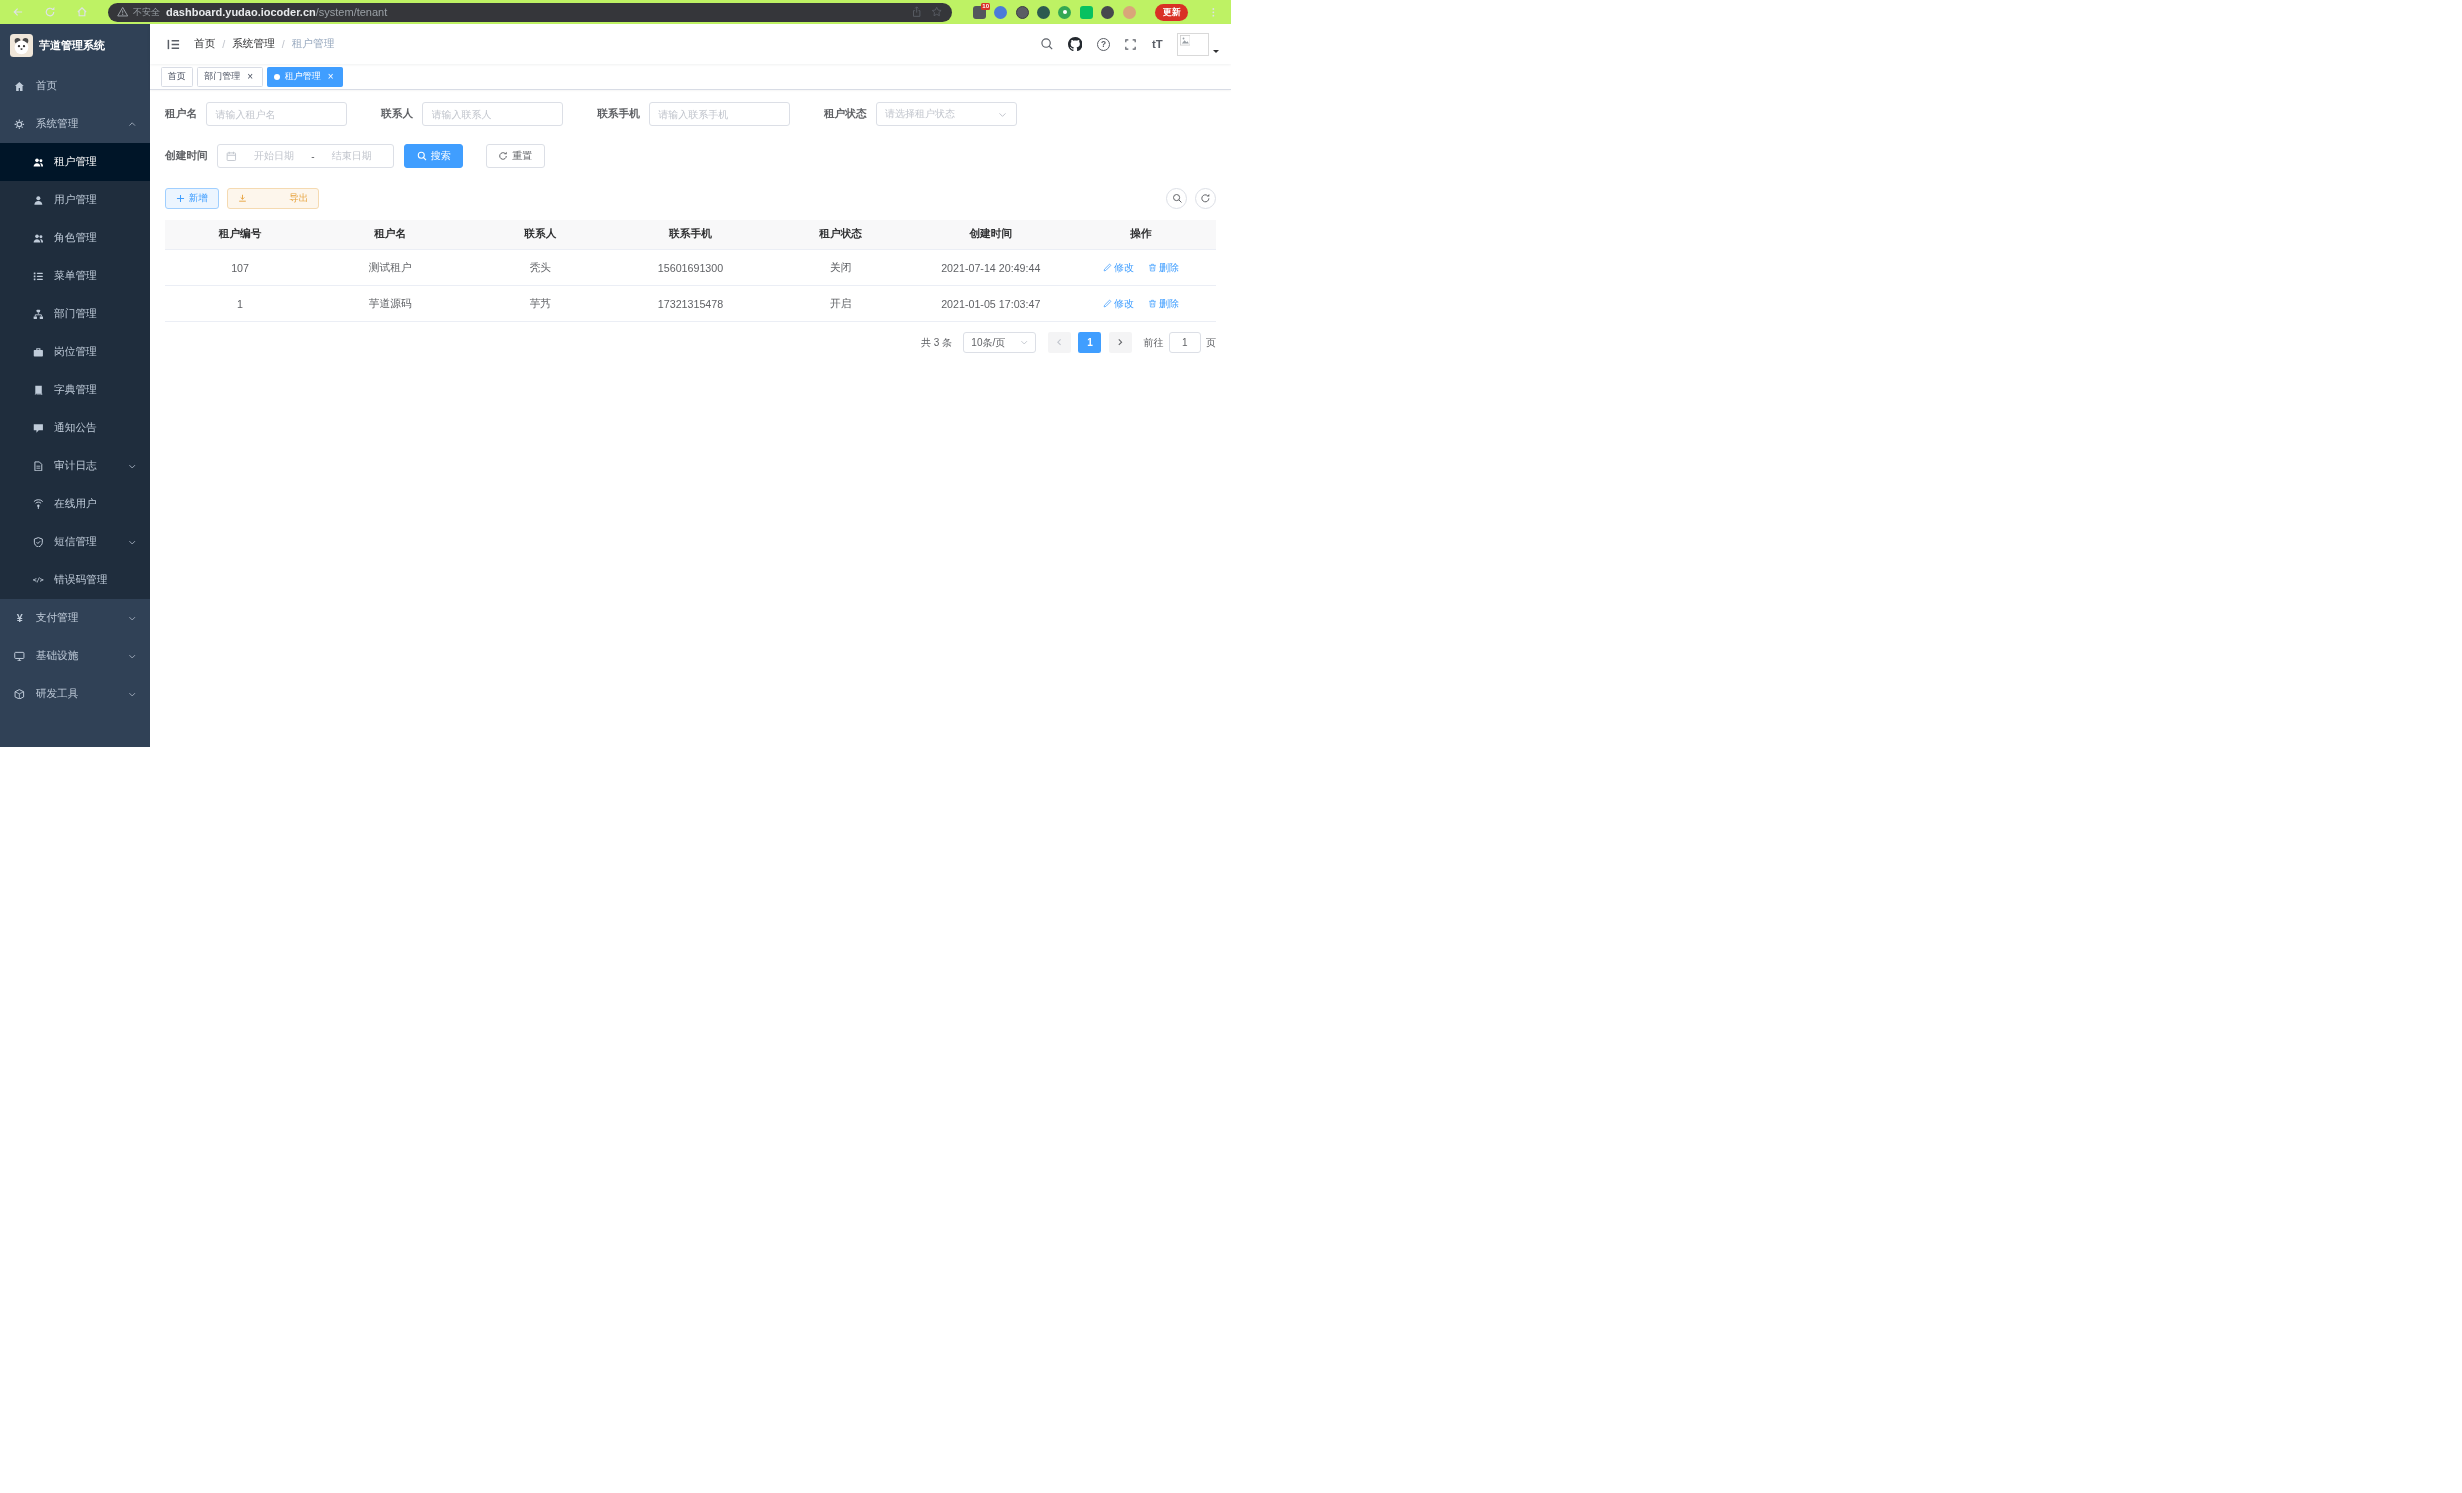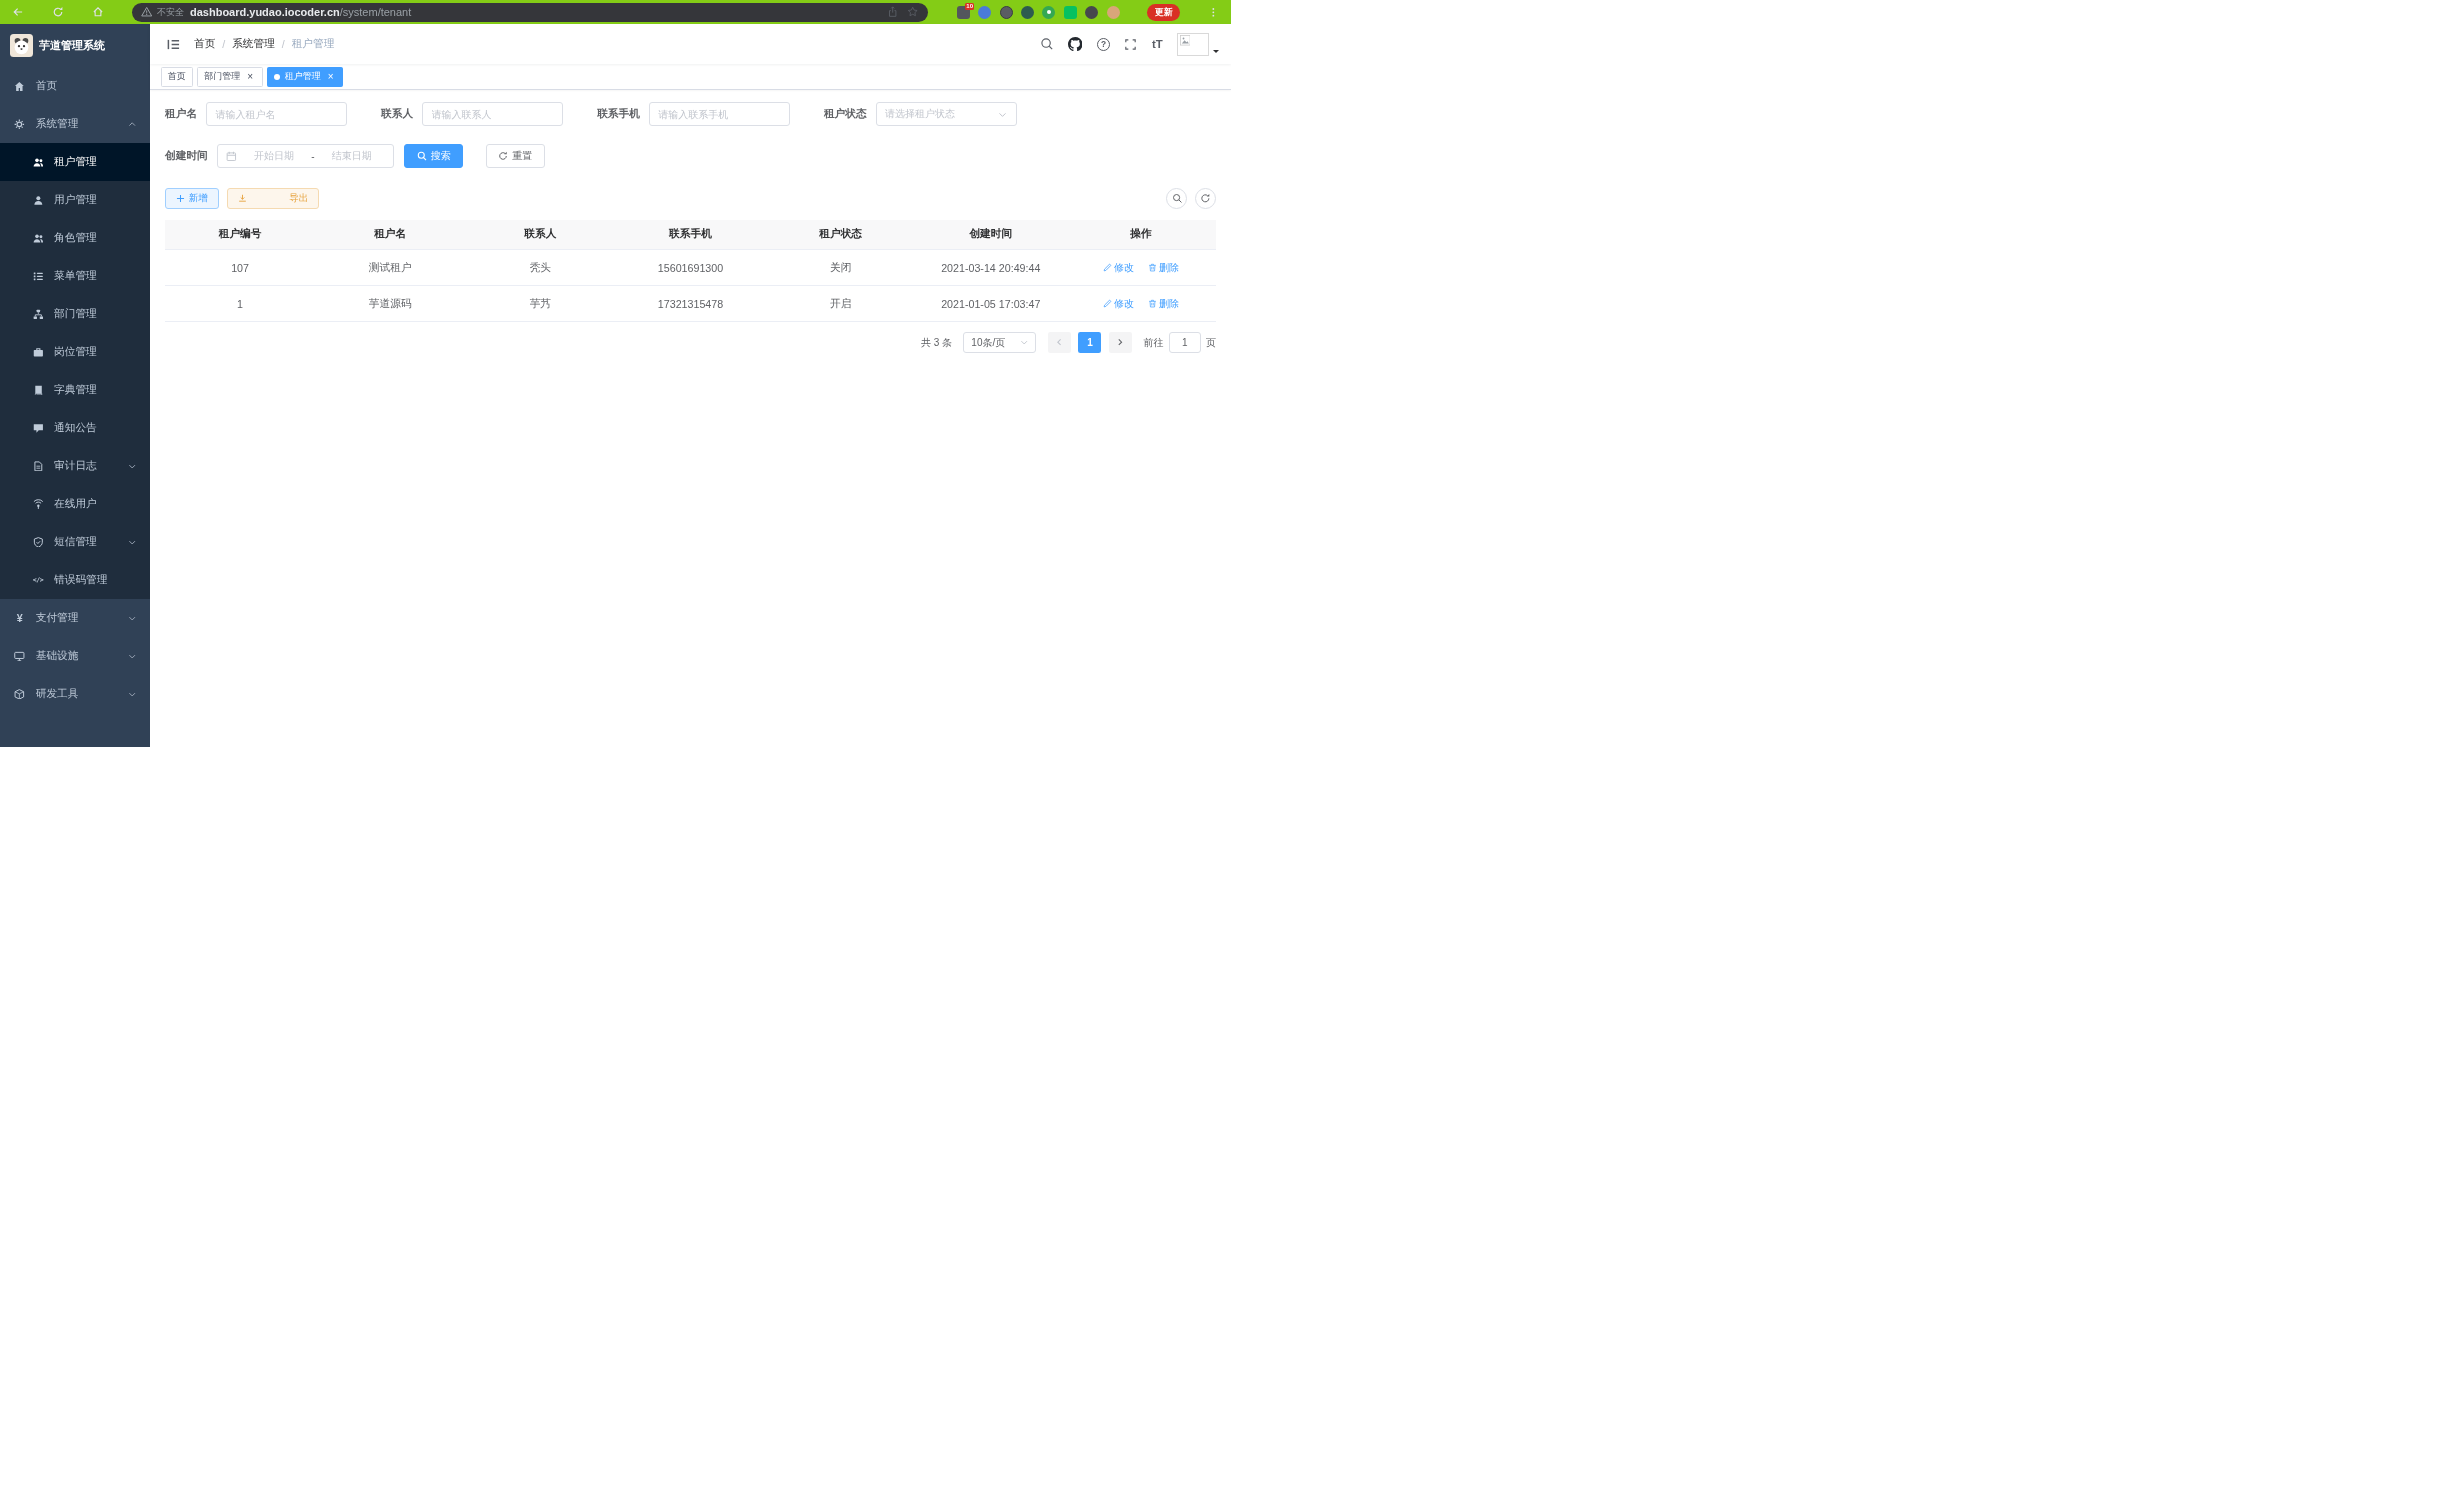--- a/index.html
+++ b/index.html
@@ -2,21 +2,21 @@
 <html style="font-size:12px"><head>
 <meta charset="utf-8">
 <style>
   *{margin:0;padding:0;box-sizing:border-box;}
   html,body{width:1231px;height:747px;}
   body{font-family:"Liberation Sans","DejaVu Sans",sans-serif;background:#fff;overflow:hidden;}
   svg{display:block;}
   .screen{width:1231px;height:747px;display:flex;flex-direction:column;background:#fff;}
 
   
-  .browser-bar{height:24px;background:#84cc16;display:flex;align-items:center;padding:0 7.6px;gap:20px;flex:none;color:#dee1e6;}
+  .browser-bar{height:24px;background:#bef264;display:flex;align-items:center;padding:0 7.6px;gap:12px;flex:none;color:#dee1e6;}
   .bicon{width:20px;height:20px;border-radius:50%;display:flex;align-items:center;justify-content:center;color:#dee1e6;cursor:pointer;flex:none;}
   .omnibox{flex:1;height:19px;background:#35363a;border-radius:10px;display:flex;align-items:center;padding:0 9px;gap:6px;min-width:0;margin:0 4.6px;cursor:text;}
   .sec-chip{display:flex;align-items:center;gap:3.8px;color:#9aa0a6;font-size:9px;flex:none;cursor:pointer;}
   .url{font-size:11px;color:#e8eaed;white-space:nowrap;overflow:hidden;flex:1;}
   .url .path{color:#9aa0a6;}
   .omni-right{display:flex;align-items:center;gap:9px;flex:none;color:#dee1e6;}
   .ext-area{display:flex;align-items:center;gap:8.4px;margin:0 4.6px;flex:none;}
   .ext{width:13px;height:13px;border-radius:50%;position:relative;flex:none;cursor:pointer;}
   .ext.sq{border-radius:3px;}
   .ext .badge{position:absolute;right:-4.6px;top:-3px;background:#d93025;color:#fff;font-size:6px;line-height:7.6px;padding:0 1.5px;border-radius:1.5px;font-weight:700;}
@@ -573,21 +573,21 @@
               <th>操作</th>
             </tr>
           </thead>
           <tbody>
             <tr>
               <td>107</td>
               <td>测试租户</td>
               <td>秃头</td>
               <td>15601691300</td>
               <td>关闭</td>
-              <td>2021-03-14 20:49:44</td>
+              <td>2021-07-14 20:49:44</td>
               <td>
                 <span class="op-link">
                     <svg width="9" height="9" viewBox="0 0 14 14">
                       <path d="M1.8 12.2l.6-2.6 7.3-7.3a1 1 0 0 1 1.4 0l.6.6a1 1 0 0 1 0 1.4l-7.3 7.3z" fill="none" stroke="currentColor" stroke-width="1.2"></path>
                     </svg>
                     <span>修改</span>
                   </span>
                 <span class="op-link">
                     <svg width="9" height="9" viewBox="0 0 14 14">
                       <path d="M1.8 3.6h10.4M5.4 3.6V2h3.2v1.6M3.2 3.6l.6 8.8h6.4l.6-8.8M5.8 6v4M8.2 6v4" fill="none" stroke="currentColor" stroke-width="1.1"></path>

